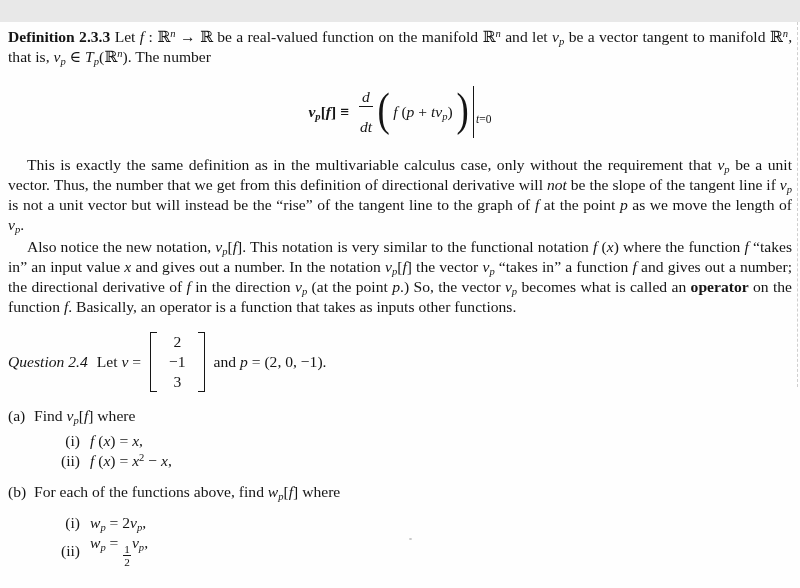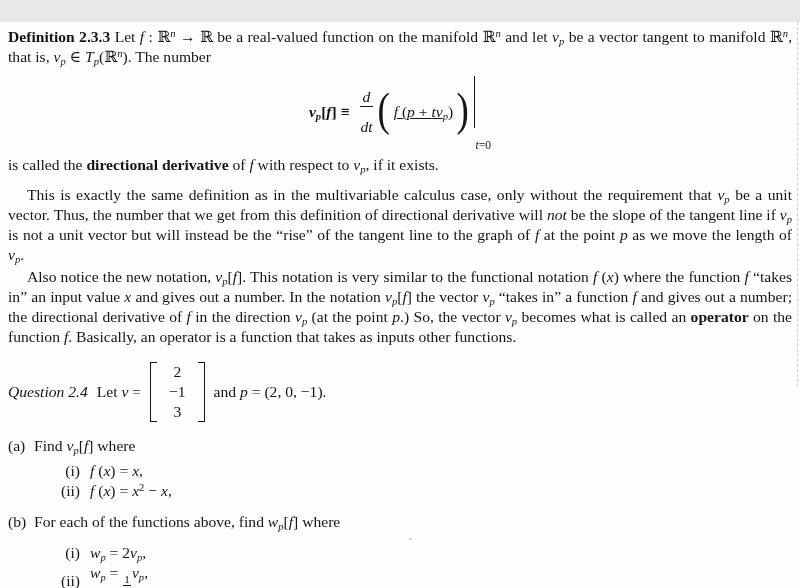--- a/index.html
+++ b/index.html
@@ -43,22 +43,22 @@
   .frac .num { padding: 0 3px 1px 3px; border-bottom: 1.4px solid #151515; }
   .frac .den { padding-top: 12px; }
   .bigp {
     font-size: 46px;
     line-height: 0.85;
     transform: scaleX(0.8);
     font-weight: 400;
     position: relative;
     top: -2px;
   }
-  .f-inner { margin: 0 2px; text-decoration: underline; }
-  .evalbar { display: inline-flex; align-items: flex-start; margin-left: 3px; flex-direction: column; }
+  .f-inner { margin: 0 2px; }
+  .evalbar { display: inline-flex; align-items: center; margin-left: 3px; }
   .evalbar .bar { width: 0; border-left: 1.5px solid #151515; height: 52px; }
   .evalbar .evalsub { font-size: 11.5px; transform: translateY(7px); margin-left: 2px; white-space: nowrap; }
 
   
   .qrow {
     display: flex;
     align-items: center;
     margin-top: 13px;
     gap: 9px;
     height: 64px;
@@ -118,21 +118,20 @@
     </span>
     <span class="bigp">(</span>
     <span class="f-inner"><i>f</i> (<i>p</i> + <i>tv</i><sub><i>p</i></sub>)</span>
     <span class="bigp">)</span>
     <span class="evalbar">
       <span class="bar"></span>
       <span class="evalsub"><i>t</i>=0</span>
     </span>
   </div>
 
-  <p class="para">is called the <b>directional derivative</b> of <i>f</i> with respect to <i>v</i><sub><i>p</i></sub>, if it exists.</p>
 
   <p class="para indent para2">This is exactly the same definition as in the multivariable calculus case, only without the requirement that <i>v</i><sub><i>p</i></sub> be a unit vector. Thus, the number that we get from this definition of directional derivative will <i>not</i> be the slope of the tangent line if <i>v</i><sub><i>p</i></sub> is not a unit vector but will instead be the “rise” of the tangent line to the graph of <i>f</i> at the point <i>p</i> as we move the length of <i>v</i><sub><i>p</i></sub>.</p>
 
   <p class="para indent">Also notice the new notation, <i>v</i><sub><i>p</i></sub>[<i>f</i>]. This notation is very similar to the functional notation <i>f</i> (<i>x</i>) where the function <i>f</i> “takes in” an input value <i>x</i> and gives out a number. In the notation <i>v</i><sub><i>p</i></sub>[<i>f</i>] the vector <i>v</i><sub><i>p</i></sub> “takes in” a function <i>f</i> and gives out a number; the directional derivative of <i>f</i> in the direction <i>v</i><sub><i>p</i></sub> (at the point <i>p</i>.) So, the vector <i>v</i><sub><i>p</i></sub> becomes what is called an <b>operator</b> on the function <i>f</i>. Basically, an operator is a function that takes as inputs other functions.</p>
 
   <div class="qrow">
     <span><i>Question 2.4</i></span>
     <span>Let <i>v</i> =</span>
     <span class="mat">
       <span class="bracket left"></span>

